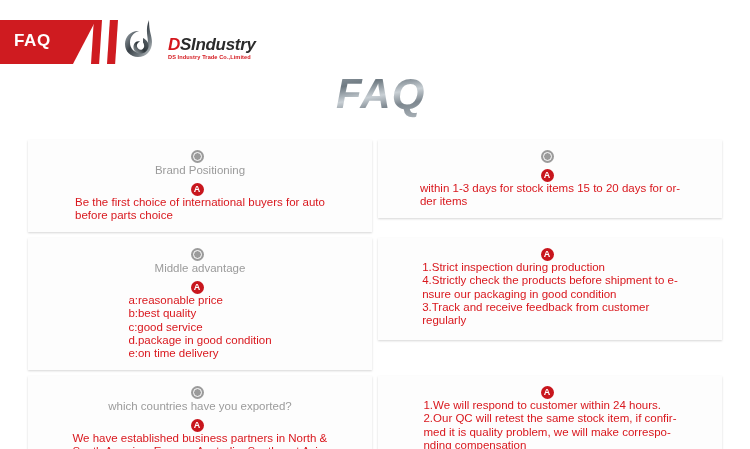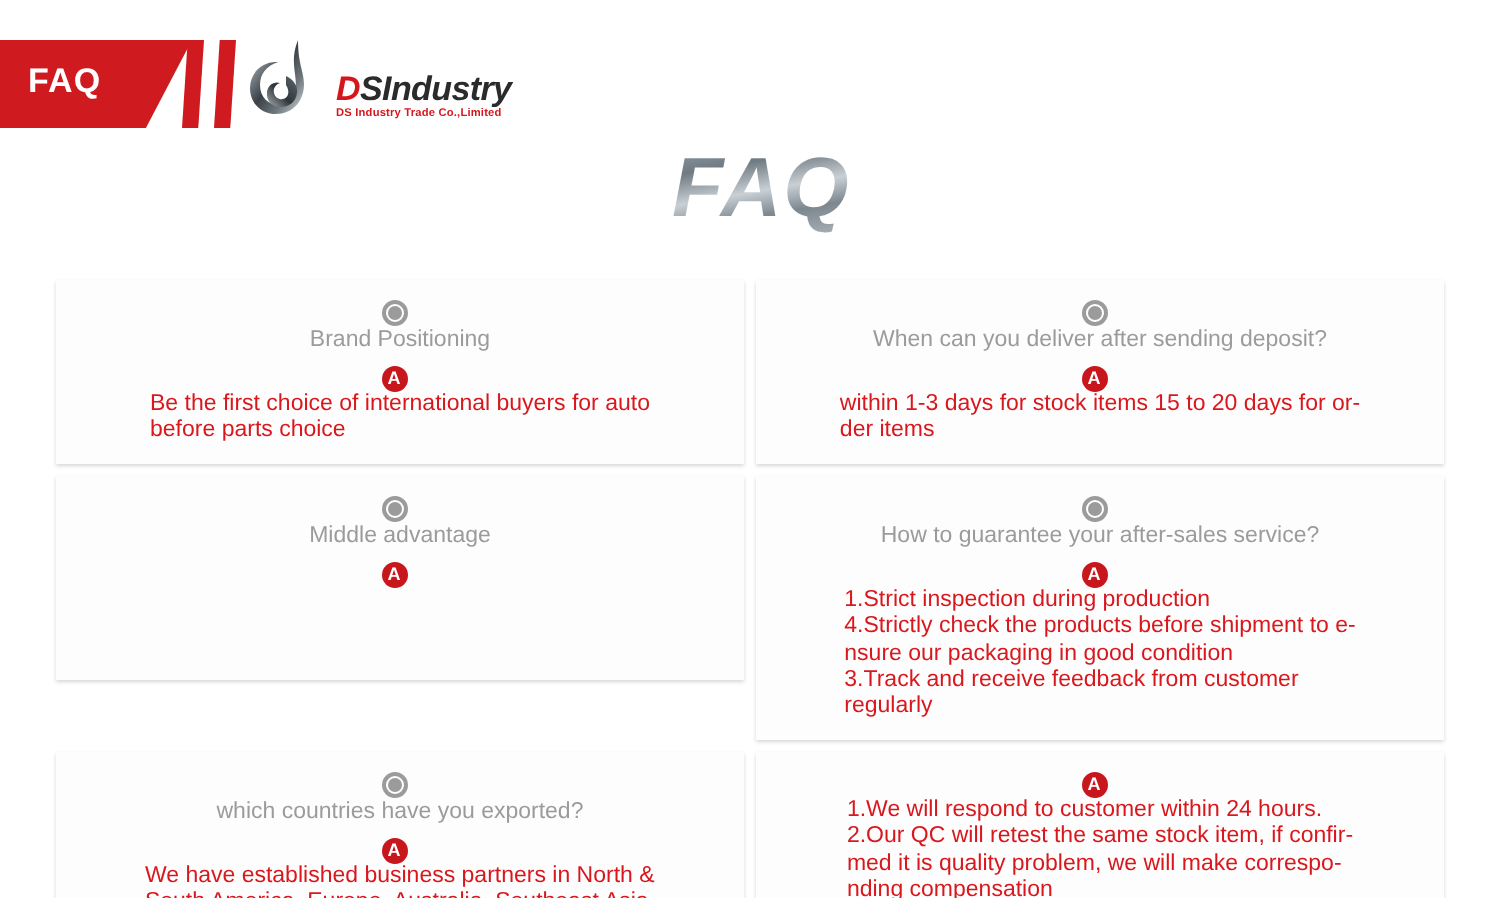--- a/index.html
+++ b/index.html
@@ -225,42 +225,42 @@
       </div>
       <div class="row">
         <span class="badge a">A</span>
         <div class="a-text">Be the first choice of international buyers for auto
 before parts choice</div>
       </div>
     </div>
     <div class="faq-card h1">
       <div class="row">
         <span class="badge q"></span>
-        <div class="q-text">When can you deliver after sending deposit?</div>
       </div>
       <div class="row">
         <span class="badge a">A</span>
         <div class="a-text">within 1-3 days for stock items 15 to 20 days for or-
 der items</div>
       </div>
     </div>
     <div class="faq-card h2">
       <div class="row">
         <span class="badge q"></span>
         <div class="q-text">Middle advantage</div>
       </div>
       <div class="row">
         <span class="badge a">A</span>
+        <div class="a-text">a:reasonable price
+b:best quality
+c:good service
+d.package in good condition
+e:on time delivery</div>
       </div>
     </div>
     <div class="faq-card h2">
-      <div class="row">
-        <span class="badge q"></span>
-        <div class="q-text">How to guarantee your after-sales service?</div>
-      </div>
       <div class="row">
         <span class="badge a">A</span>
         <div class="a-text">1.Strict inspection during production
 4.Strictly check the products before shipment to e-
    nsure our packaging in good condition
 3.Track and receive feedback from customer
    regularly</div>
       </div>
     </div>
     <div class="faq-card h3">

